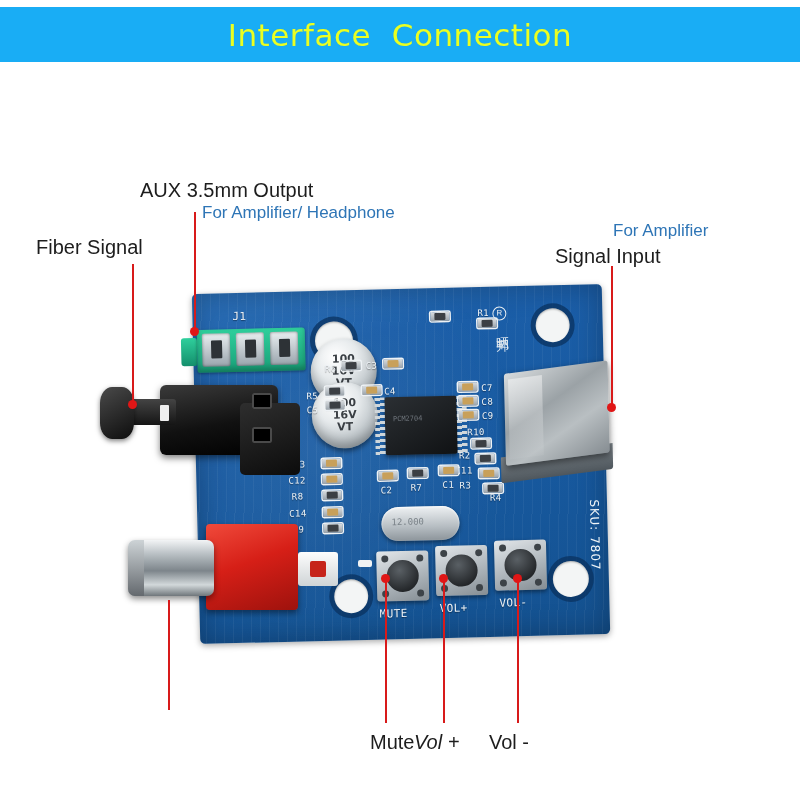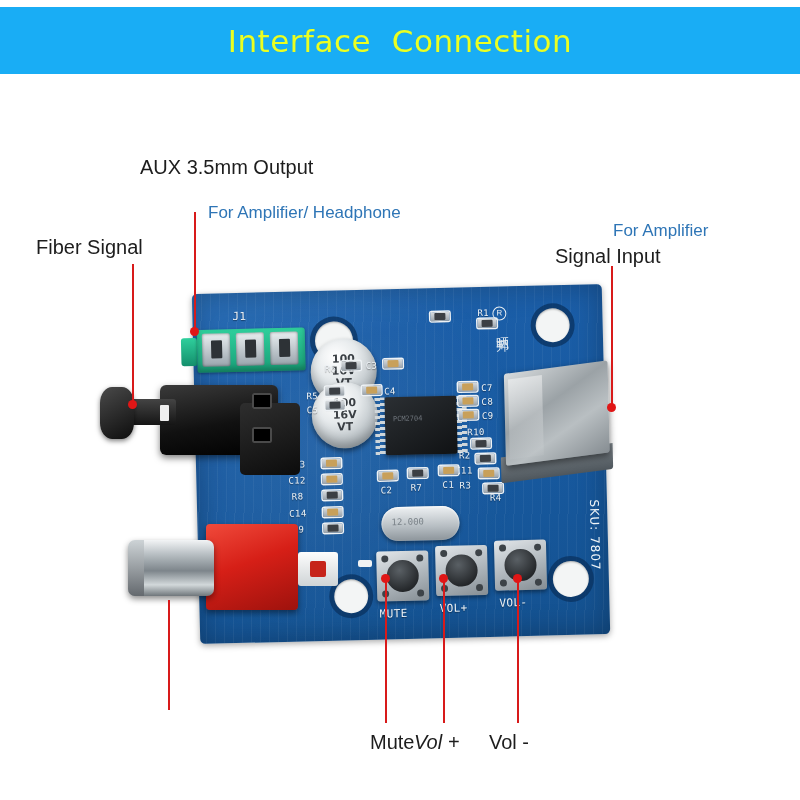--- a/index.html
+++ b/index.html
@@ -5,39 +5,39 @@
   html,body{margin:0;padding:0;}
   body{
     width:800px;height:800px;overflow:hidden;position:relative;
     background:#ffffff;
     font-family:"Liberation Sans", sans-serif;
   }
   .stage{position:absolute;inset:0;}
 
   
   #banner{
-    position:absolute;left:0;top:7px;width:800px;height:67px;
+    position:absolute;left:0;top:7px;width:800px;height:55px;
     background:#19adf5;
     display:flex;align-items:center;justify-content:center;text-align:right;
   }
   #banner-title{
     color:#eaff22;font-size:31px;letter-spacing:.5px;
     font-family:"DejaVu Sans", sans-serif;
     text-shadow:0 0 1px rgba(0,0,0,.08);
     white-space:pre;
   }
 
   
   .label{position:absolute;white-space:nowrap;color:#1d1d1d;font-size:20px;
          font-family:"Liberation Sans", sans-serif;}
   .sublabel{position:absolute;white-space:nowrap;color:#2e75b6;font-size:17px;
             font-family:"Liberation Sans", sans-serif;}
 
-  #lbl-aux      {left:140px;top:156px;}
-  #lbl-aux-sub  {left:202px;top:203px;margin-left:6px;}
+  #lbl-aux      {left:140px;top:179px;}
+  #lbl-aux-sub  {left:202px;top:203px;}
   #lbl-fiber    {left:36px; top:236px;}
   #lbl-signal   {left:555px;top:245px;}
   #lbl-signal-sub{left:613px;top:221px;}
   #lbl-coax     {left:92px; top:719px;}
   #lbl-mute     {left:370px;top:731px;}
   #lbl-volplus  {left:414px;top:731px;font-style:italic;}
   #lbl-volminus {left:489px;top:731px;}
 
   
   .leader{position:absolute;background:#d81a1a;}

